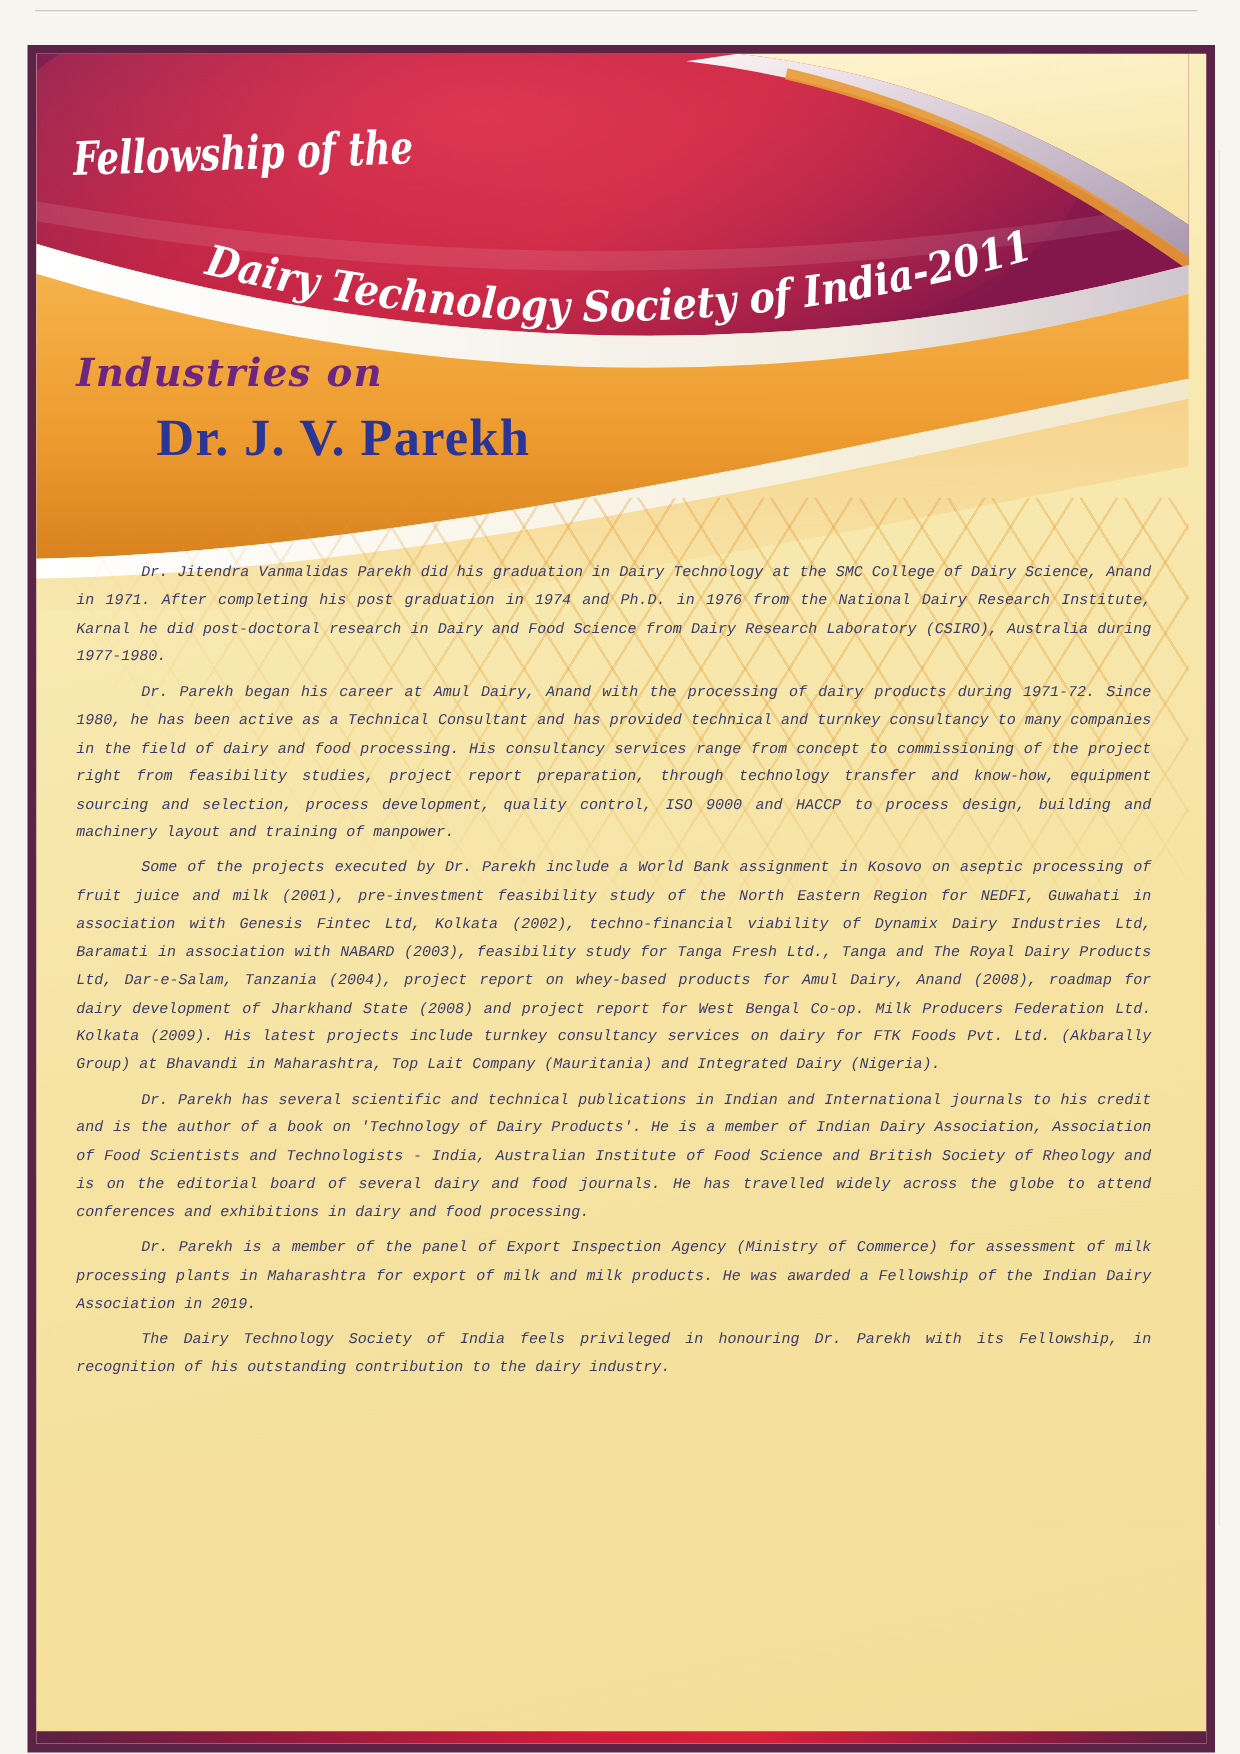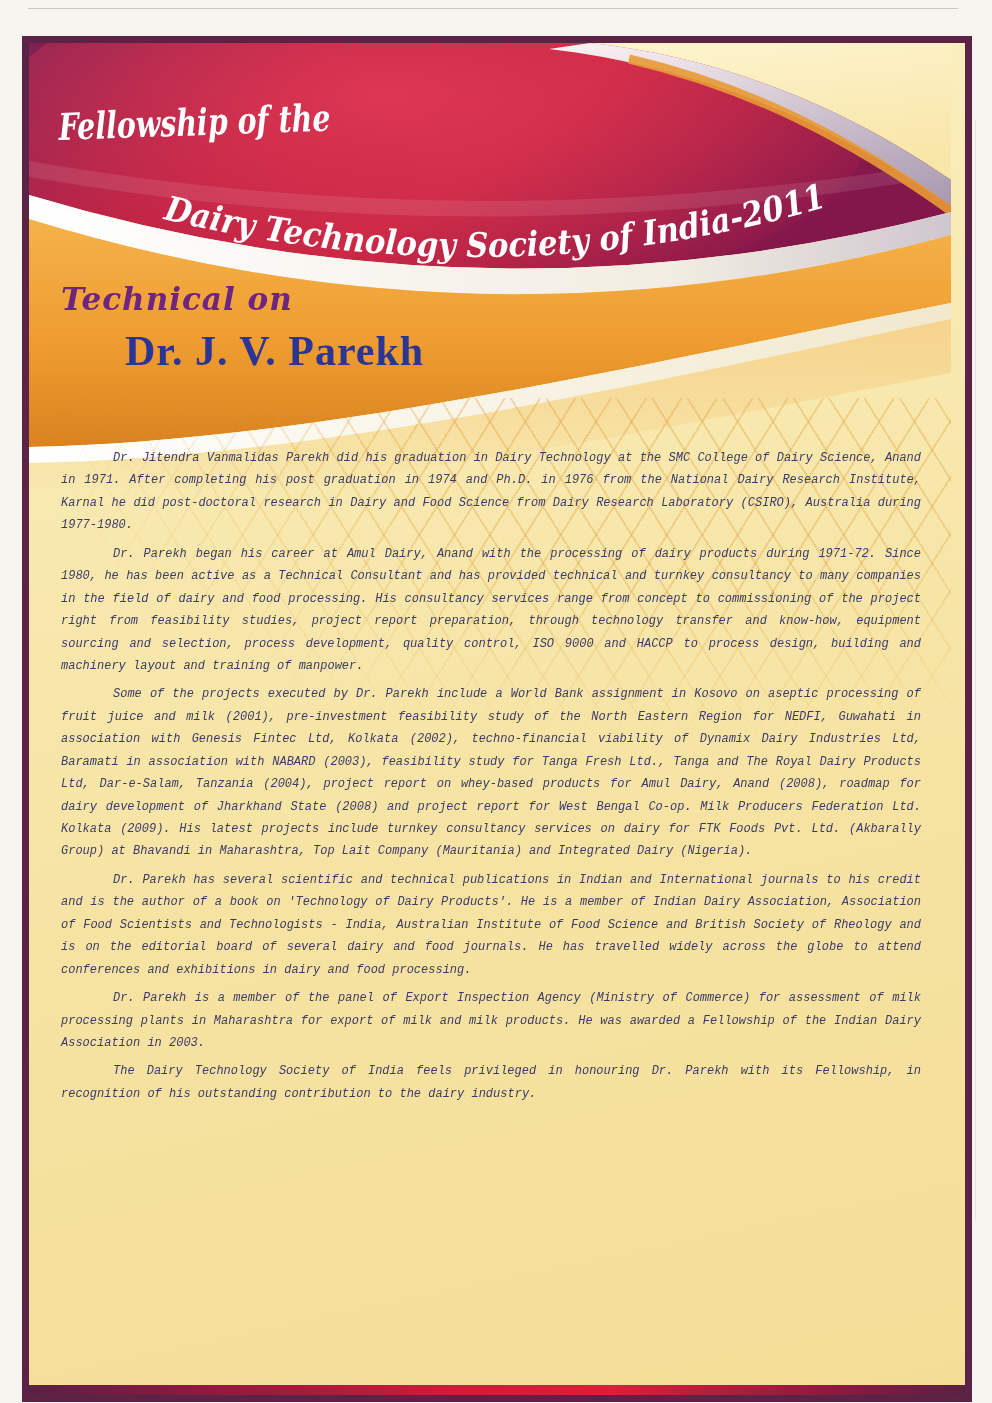--- a/index.html
+++ b/index.html
@@ -146,29 +146,29 @@
     <path d="M0,404 C300,398 640,314 922,260 L922,276 C650,332 310,414 0,420 Z" fill="url(#whiteSwooshB)"></path>
 
     <path d="M0,420 C310,414 650,332 922,276 L922,330 C650,382 310,454 0,462 Z" fill="url(#fadeOrange)" opacity="0.45"></path>
 
     <text class="svg-title1" x="30" y="97" font-size="37" fill="#ffffff" textLength="272" lengthAdjust="spacingAndGlyphs" transform="rotate(-2 30 97)">Fellowship of the</text>
     <text class="svg-title2" font-size="34" fill="#ffffff">
       <textPath href="#ribbonPath" xlink:href="#ribbonPath" textLength="672" lengthAdjust="spacingAndGlyphs">Dairy Technology Society of India-2011</textPath>
     </text>
   </svg>
 
-  <div class="conferred">Technical on</div>
+  <div class="conferred">Industries on</div>
   <div class="recipient">Dr. J. V. Parekh</div>
 
   <div class="lattice"></div>
 
   <div class="body-text">
     <p>Dr. Jitendra Vanmalidas Parekh did his graduation in Dairy Technology at the SMC College of Dairy Science, Anand in 1971. After completing his post graduation in 1974 and Ph.D. in 1976 from the National Dairy Research Institute, Karnal he did post-doctoral research in Dairy and Food Science from Dairy Research Laboratory (CSIRO), Australia during 1977-1980.</p>
     <p>Dr. Parekh began his career at Amul Dairy, Anand with the processing of dairy products during 1971-72. Since 1980, he has been active as a Technical Consultant and has provided technical and turnkey consultancy to many companies in the field of dairy and food processing. His consultancy services range from concept to commissioning of the project right from feasibility studies, project report preparation, through technology transfer and know-how, equipment sourcing and selection, process development, quality control, ISO 9000 and HACCP to process design, building and machinery layout and training of manpower.</p>
     <p>Some of the projects executed by Dr. Parekh include a World Bank assignment in Kosovo on aseptic processing of fruit juice and milk (2001), pre-investment feasibility study of the North Eastern Region for NEDFI, Guwahati in association with Genesis Fintec Ltd, Kolkata (2002), techno-financial viability of Dynamix Dairy Industries Ltd, Baramati in association with NABARD (2003), feasibility study for Tanga Fresh Ltd., Tanga and The Royal Dairy Products Ltd, Dar-e-Salam, Tanzania (2004), project report on whey-based products for Amul Dairy, Anand (2008), roadmap for dairy development of Jharkhand State (2008) and project report for West Bengal Co-op. Milk Producers Federation Ltd. Kolkata (2009). His latest projects include turnkey consultancy services on dairy for FTK Foods Pvt. Ltd. (Akbarally Group) at Bhavandi in Maharashtra, Top Lait Company (Mauritania) and Integrated Dairy (Nigeria).</p>
     <p>Dr. Parekh has several scientific and technical publications in Indian and International journals to his credit and is the author of a book on 'Technology of Dairy Products'. He is a member of Indian Dairy Association, Association of Food Scientists and Technologists - India, Australian Institute of Food Science and British Society of Rheology and is on the editorial board of several dairy and food journals. He has travelled widely across the globe to attend conferences and exhibitions in dairy and food processing.</p>
-    <p>Dr. Parekh is a member of the panel of Export Inspection Agency (Ministry of Commerce) for assessment of milk processing plants in Maharashtra for export of milk and milk products. He was awarded a Fellowship of the Indian Dairy Association in 2003.</p>
+    <p>Dr. Parekh is a member of the panel of Export Inspection Agency (Ministry of Commerce) for assessment of milk processing plants in Maharashtra for export of milk and milk products. He was awarded a Fellowship of the Indian Dairy Association in 2019.</p>
     <p>The Dairy Technology Society of India feels privileged in honouring Dr. Parekh with its Fellowship, in recognition of his outstanding contribution to the dairy industry.</p>
 
   </div>
 
   <div class="bottom-bar"></div>
 </div>
 
 </body></html>

